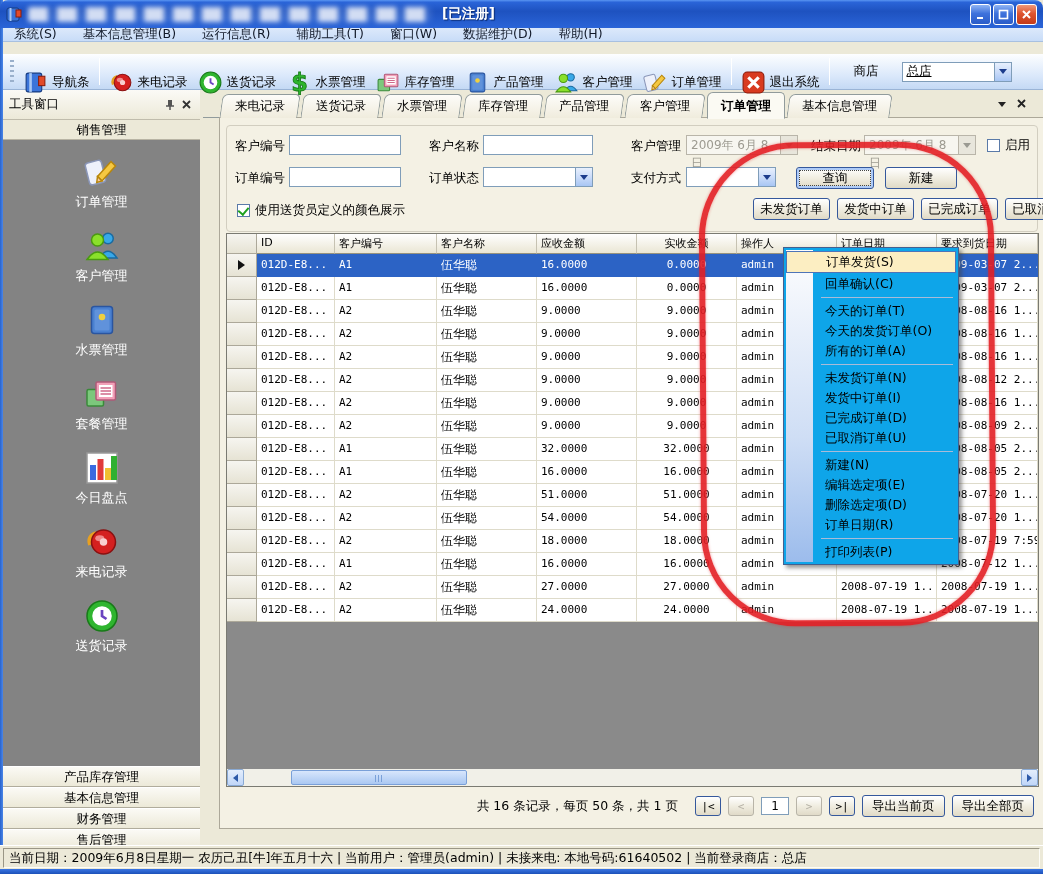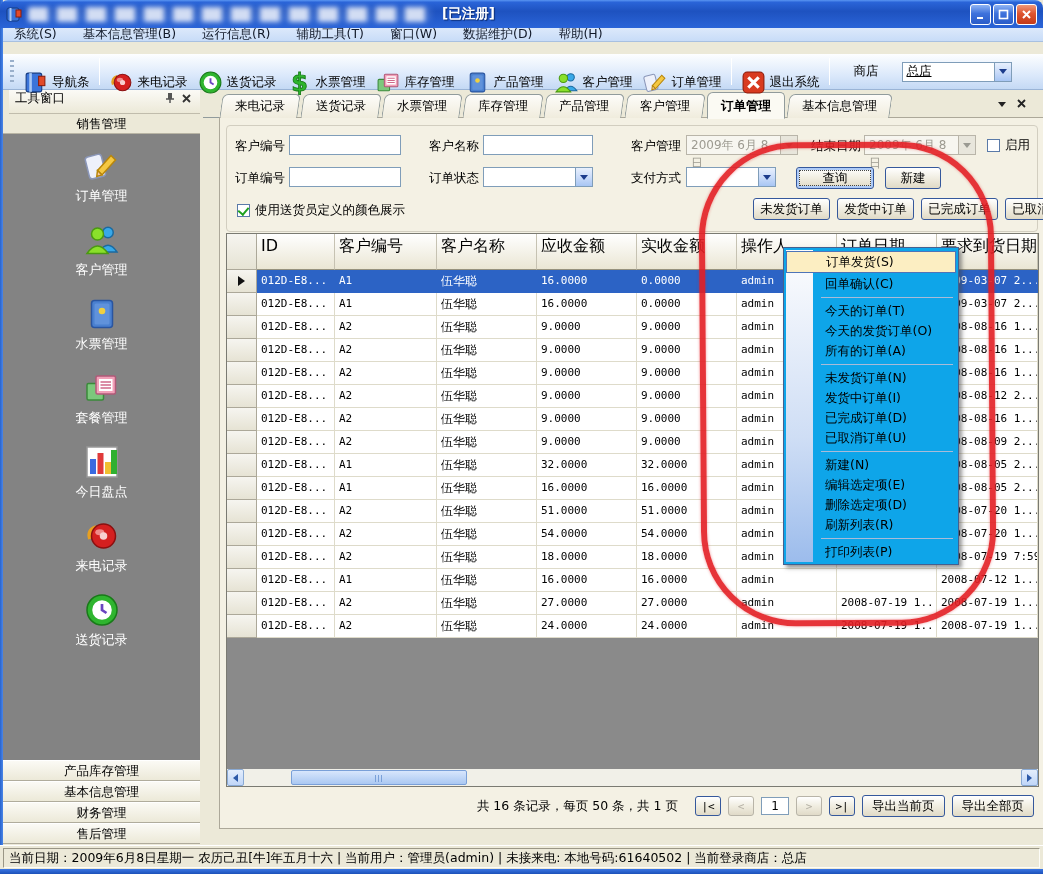--- a/index.html
+++ b/index.html
@@ -45,22 +45,22 @@
   .shop { display:flex; align-items:center; gap:23px; margin-left:20px; }
   .shop-select { width:110px; height:20px; background:#fff; border:1px solid #7f9db9; display:flex; align-items:flex-start;text-decoration:underline; }
   .shop-select .val { flex:1; padding-left:4px; }
   .arrow-btn { width:17px; height:100%; border-left:1px solid #7f9db9;
     background:linear-gradient(180deg,#e8f0fd,#cbdcf9 50%,#a8c6f4); display:flex; align-items:center; justify-content:center; }
   .tri-down { width:0; height:0; border-left:4px solid transparent; border-right:4px solid transparent; border-top:5px solid #1c3c8c; }
   .tri-down.gray { border-top-color:#9a9a92; }
 
   
   .sidebar { position:absolute; left:3px; top:90px; width:197px; height:755px; background:#ece9d8; z-index:20; }
-  .tool-title { height:24px; background:linear-gradient(180deg,#fbfaf6,#ece9d8); border-bottom:1px solid #c0bcac;
-    display:flex; padding:0 6px;margin-left:6px; }
+  .tool-title { height:30px; background:linear-gradient(180deg,#fbfaf6,#ece9d8); border-bottom:1px solid #c0bcac;
+    display:flex; align-items:center; padding:0 6px; }
   .tool-title .t { flex:1; font-size:12.5px; }
   .tt-btn { width:16px; height:16px; display:flex; align-items:center; justify-content:center; }
   .sales-header { height:20px; line-height:20px; text-align:center; background:#ece9d8; border-bottom:1px solid #b8b4a4; }
   .side-gray { height:626px; background:#838383; display:flex; flex-direction:column; align-items:center; padding-top:14px; gap:17px; overflow:hidden; }
   .side-item { display:flex; flex-direction:column; align-items:center; gap:3px; width:120px; }
   .side-item svg { width:36px; height:36px; }
   .side-label { color:#fff; font-size:13px; }
   .side-bottom { height:21px; line-height:20px; text-align:center; background:linear-gradient(180deg,#fbfaf5,#ece9d8);
     border-top:1px solid #fff; border-bottom:1px solid #b0ac9c; }
   .splitter { position:absolute; left:200px; top:90px; width:3px; height:755px; background:#ece9d8; z-index:20; }
@@ -92,31 +92,31 @@
   .checkbox { width:13px; height:13px; background:#fff; border:1px solid #5a7aa8; position:relative; display:inline-block; flex:none; }
   .checkbox.checked::after { content:""; position:absolute; left:2px; top:0px; width:5px; height:8px;
     border:solid #1ea11e; border-width:0 2px 2px 0; transform:rotate(40deg); }
   .cb-row { position:absolute; display:flex; align-items:center; gap:5px; height:16px; }
   .status-btns { position:absolute; left:486px; top:72px; display:flex; gap:7px;padding-left:40px; }
   .status-btns .xp-btn { width:77px; padding:0; }
 
   
   .grid-shell { position:absolute; left:6px; top:115px; width:813px; height:554px; background:#8a8a8a; border:1px solid #7a7a72; }
   .thead { display:flex; }
-  .th { height:36px; background:linear-gradient(180deg,#ffffff,#eae6d4); border-right:1px solid #c6c2b2; border-bottom:1px solid #96927e;
-    font-size:16px; padding:2px 4px; white-space:nowrap; overflow:hidden; }
+  .th { height:20px; background:linear-gradient(180deg,#ffffff,#eae6d4); border-right:1px solid #c6c2b2; border-bottom:1px solid #96927e;
+    font-size:11px; padding:2px 4px; white-space:nowrap; overflow:hidden; }
   .tbody { display:block; }
   .tr { display:flex; height:23px; }
   .td { background:#fff; border-right:1px solid #dedbca; border-bottom:1px solid #dedbca;
     font-family:"DejaVu Sans Mono","Liberation Mono",monospace; font-size:11px; padding:4px 4px 0; white-space:nowrap; overflow:hidden; }
   .td.zh { font-family:"DejaVu Sans","Liberation Sans",sans-serif; font-size:12px; padding-top:3px; }
   .sel { width:30px; flex:none; background:linear-gradient(180deg,#f6f5f0,#e6e3d4); border-right:1px solid #aca899; border-bottom:1px solid #aca899;
     display:flex; align-items:center; justify-content:center; }
   .c1{width:78px;flex:none;} .c2{width:102px;flex:none;} .c3{width:100px;flex:none;} .c4{width:100px;flex:none;}
-  .c5{width:100px;flex:none;} .c6{width:100px;flex:none;} .c7{width:100px;flex:none;} .c8{width:101px;flex:none;}
+  .c5{width:100px;flex:none;text-align:center;} .c6{width:100px;flex:none;} .c7{width:100px;flex:none;} .c8{width:101px;flex:none;}
   .tr.selected .td { background:#2c63c5; color:#fff; border-color:#2c63c5; }
   .row-arrow { display:none; width:0; height:0; border-top:5px solid transparent; border-bottom:5px solid transparent; border-left:7px solid #111; }
   .tr.selected .row-arrow { display:block; }
 
   
   .hscroll { position:absolute; left:0; bottom:0; width:100%; height:17px; background:#f1f0e8; display:flex; }
   .sb-btn { width:17px; height:17px; flex:none; background:linear-gradient(180deg,#e4eefc,#c0d6f8); border:1px solid #8aaad4; border-radius:2px;
     display:flex; align-items:center; justify-content:center; }
   .tri-left { width:0;height:0; border-top:4px solid transparent; border-bottom:4px solid transparent; border-right:5px solid #2d5aa8; }
   .tri-right{ width:0;height:0; border-top:4px solid transparent; border-bottom:4px solid transparent; border-left:5px solid #2d5aa8; }
@@ -432,21 +432,21 @@
           </div>
       </div>
       <span class="f-label" style="left:404px;top:41px">支付方式</span>
       <div class="combo" style="left:459px;top:41px;width:90px">
         <span class="cval"></span>
         <div class="arrow-btn">
             <div class="tri-down"></div>
           </div>
       </div>
       <button class="xp-btn focused" style="position:absolute;left:569px;top:41px;width:78px">查询</button>
-      <button class="xp-btn" style="position:absolute;left:658px;top:41px;width:56px">新建</button>
+      <button class="xp-btn" style="position:absolute;left:658px;top:41px;width:72px">新建</button>
 
       <div class="cb-row" style="left:10px;top:76px">
         <span class="checkbox checked"></span>
         <span>使用送货员定义的颜色展示</span>
       </div>
       <div class="status-btns">
 
       <button class="xp-btn">未发货订单</button>
           <button class="xp-btn">发货中订单</button>
           <button class="xp-btn">已完成订单</button>
@@ -685,21 +685,21 @@
       <div class="cm-item">所有的订单(A)</div>
       <div class="cm-sep"></div>
       <div class="cm-item">未发货订单(N)</div>
       <div class="cm-item">发货中订单(I)</div>
       <div class="cm-item">已完成订单(D)</div>
       <div class="cm-item">已取消订单(U)</div>
       <div class="cm-sep"></div>
       <div class="cm-item">新建(N)</div>
       <div class="cm-item">编辑选定项(E)</div>
       <div class="cm-item">删除选定项(D)</div>
-      <div class="cm-item">刷新列表(R)</div>
+      <div class="cm-item">订单日期(R)</div>
       <div class="cm-sep"></div>
       <div class="cm-item">打印列表(P)</div>
     </div>
 </div>
 
 <div class="red-annotation"></div>
 
 <div class="statusbar">
   <div class="status-inner">当前日期：2009年6月8日星期一  农历己丑[牛]年五月十六  |  当前用户：管理员(admin)  |  未接来电: 本地号码:61640502  |  当前登录商店：总店</div>
 </div>

